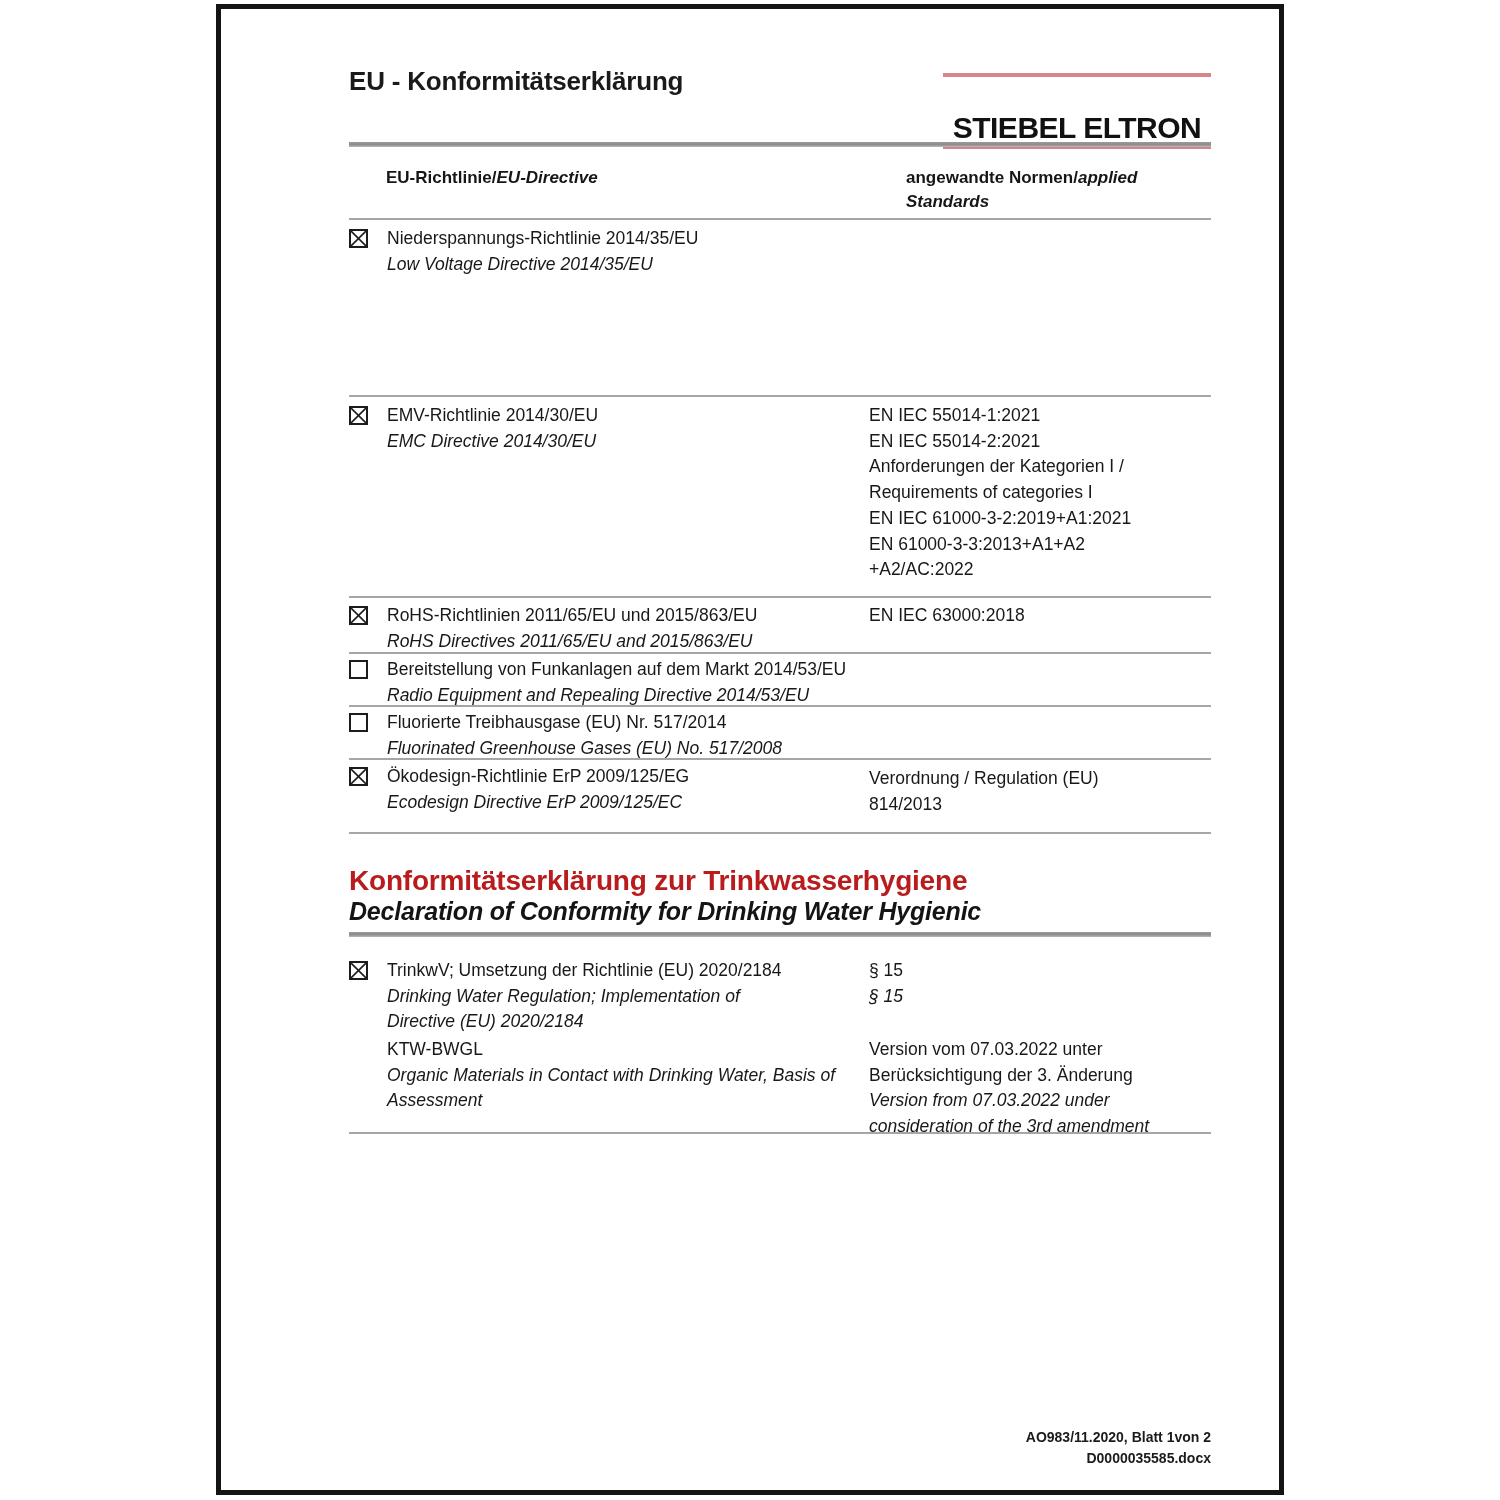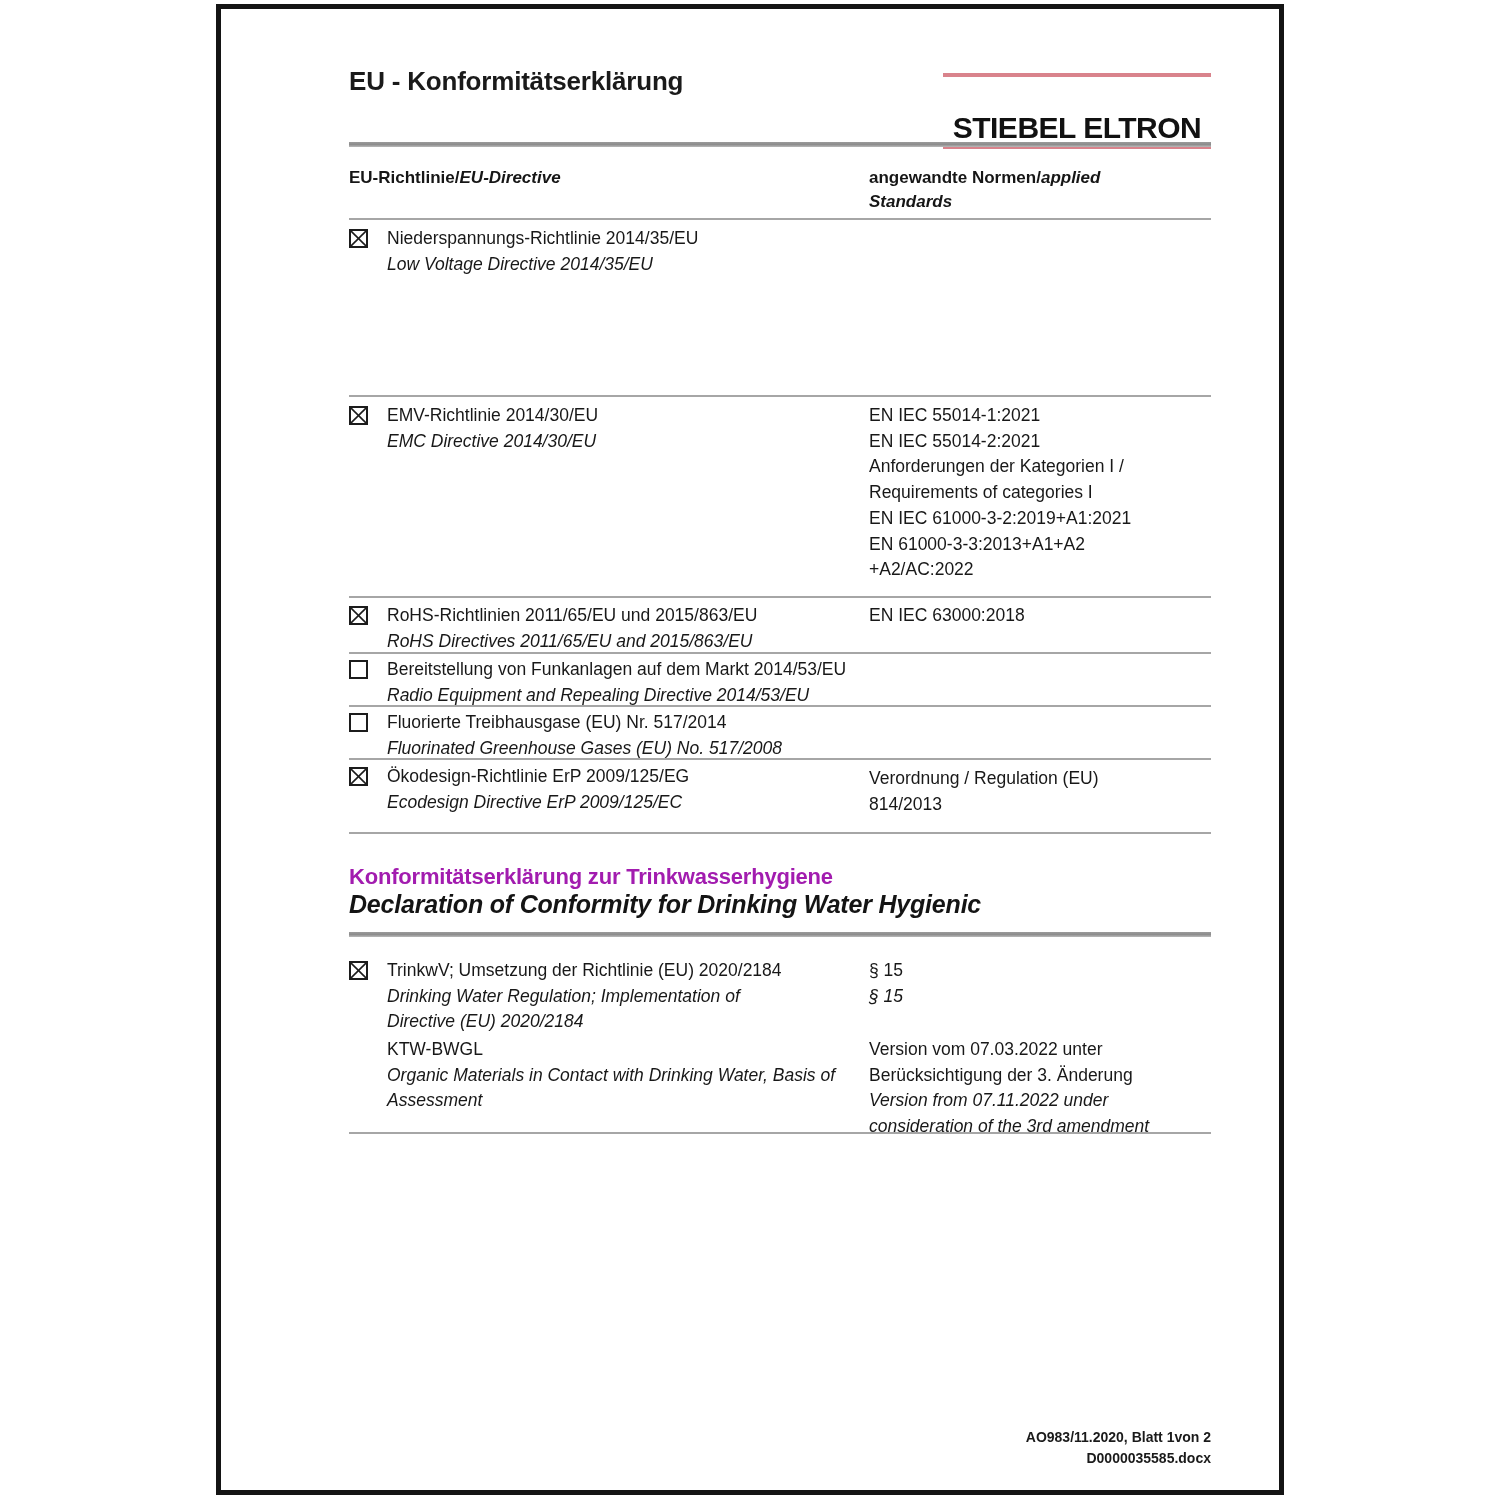--- a/index.html
+++ b/index.html
@@ -113,20 +113,21 @@
     color: #181818;
   }
   .col-left  { left: 128px;  width: 500px; }
   .col-right { left: 648px;  width: 345px; }
 
   .hdr {
     font-size: 17px;
     font-weight: bold;
     line-height: 1.42;
     color: #161616;
+    margin-left: 37px;
   }
   .hdr i { font-style: italic; font-weight: bold; }
 
   .ln {
     font-size: 17.5px;
     line-height: 1.47;
     color: #181818;
     white-space: nowrap;
   }
   .ln.it { font-style: italic; }
@@ -151,23 +152,23 @@
   }
   .cbx svg { display: block; }
 
   
   .section-head {
     position: absolute;
     left: 128px;
     width: 862px;
   }
   .sec-de {
-    font-size: 22px;
-    font-weight: bold;
-    color: #a21caf;
+    font-size: 28px;
+    font-weight: bold;
+    color: #b91c1c;
     line-height: 1.18;
     letter-spacing: -0.2px;
     white-space: nowrap;
   }
   .sec-en {
     font-size: 25px;
     font-weight: bold;
     font-style: italic;
     color: #141414;
     line-height: 1.18;
@@ -338,21 +339,21 @@
   </div>
 
   <div class="cell" style="left:166px; width:520px; top:1016px;">
     <span class="ln">KTW-BWGL</span><br>
     <span class="ln it">Organic Materials in Contact with Drinking Water, Basis of</span><br>
     <span class="ln it">Assessment</span>
   </div>
   <div class="cell col-right" style="top:1016px;">
     <div class="ln">Version vom 07.03.2022 unter</div>
     <div class="ln">Berücksichtigung der 3. Änderung</div>
-    <div class="ln it">Version from 07.11.2022 under</div>
+    <div class="ln it">Version from 07.03.2022 under</div>
     <div class="ln it">consideration of the 3rd amendment</div>
   </div>
 
   <div class="rule-thin" style="top:1111px;"></div>
 
   <div class="footer">
     <div>AO983/11.2020, Blatt 1von 2</div>
     <div>D0000035585.docx</div>
   </div>
 

